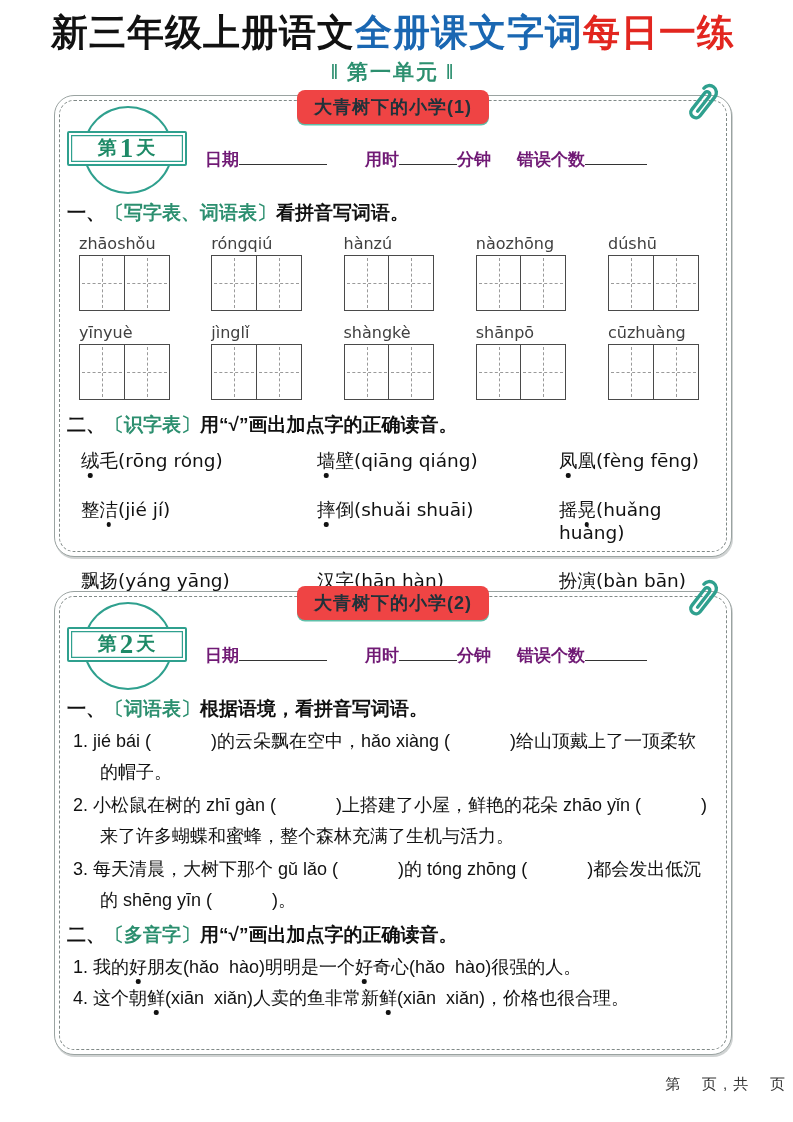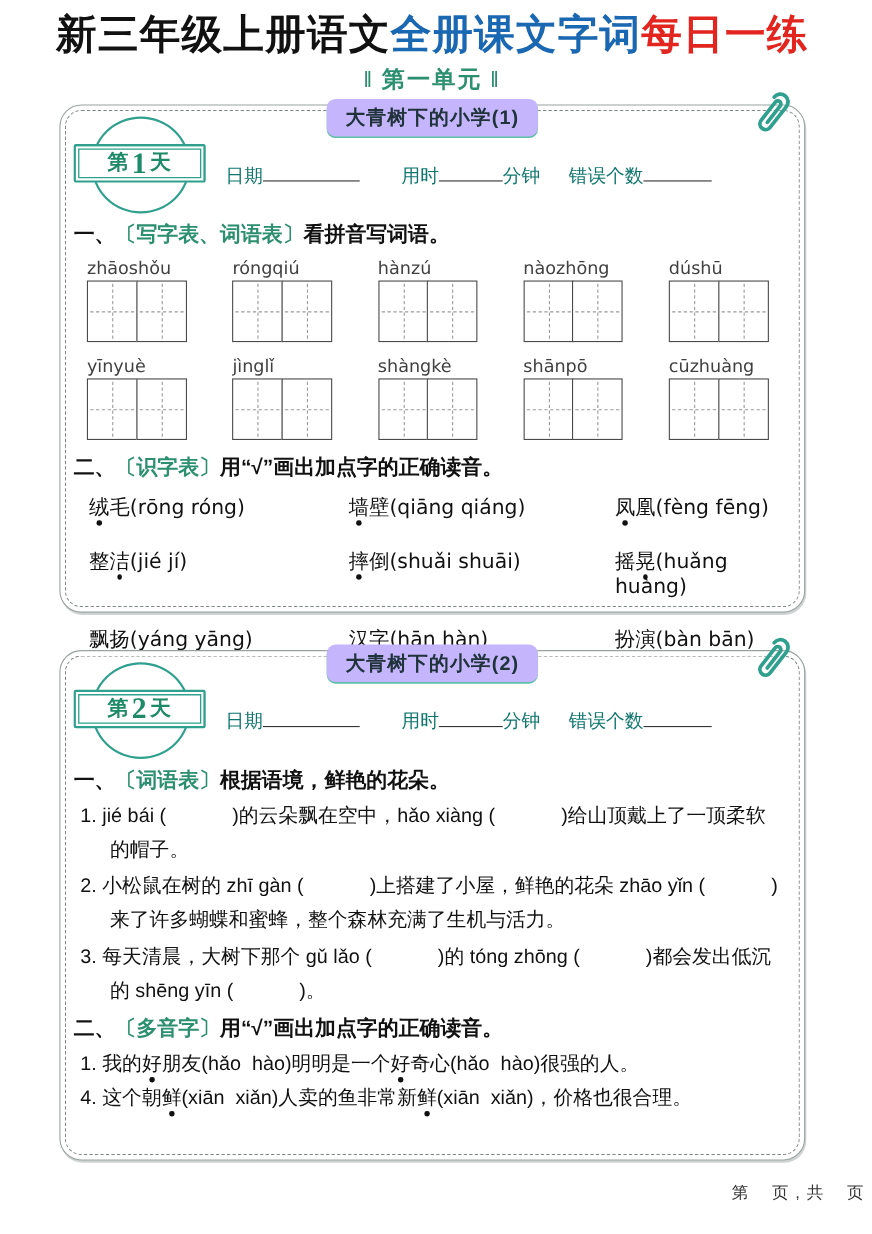--- a/index.html
+++ b/index.html
@@ -50,34 +50,34 @@
     background:#ffffff; border:2.2px solid #2fa08e; border-radius:2px;
     box-shadow: inset 0 0 0 2px #ffffff, inset 0 0 0 3.2px #2fa08e;
     display:flex; align-items:center; justify-content:center;
     color:#1e8a67; font-weight:800; font-size:19px; letter-spacing:1px;
   }
   .day-num { font-family:"Liberation Serif", serif; font-size:27px; line-height:1; margin:0 2px; }
 
   
   .lesson-badge {
     position:absolute; top:-6px; left:50%; transform:translateX(-50%);
-    background:#c4b5fd; color:#20323a;
+    background:#ef4444; color:#20323a;
     font-size:18px; font-weight:600; letter-spacing:1px;
     padding:5px 17px; border-radius:8px; white-space:nowrap;
     box-shadow:0 1.5px 0 #5fbfa9;
     text-align:center;
   }
 
   
   .paperclip { position:absolute; top:-20px; right:12px; transform:rotate(38deg); }
 
   
   .meta-row {
     position:absolute; top:52px; left:150px; right:20px;
-    font-size:17px; font-weight:400; color:#0f766e; white-space:nowrap;
+    font-size:17px; font-weight:700; color:#701a75; white-space:nowrap;
   }
   .uline { display:inline-block; border-bottom:1.7px solid #333; height:15px; }
   .w88{ width:88px; } .w55{ width:58px; } .w60{ width:62px; }
   .sp { display:inline-block; } .sp38{ width:38px; } .sp26{ width:26px; }
 
   
   .card-content { position:absolute; top:92px; left:12px; right:22px;margin-top:12px; }
   .sec-header { font-size:19px; font-weight:800; color:#111; margin-bottom:4px; }
   .sec-tag { color:#2c8f6f; font-weight:600; font-family:"Liberation Serif", serif; }
 
@@ -287,21 +287,21 @@
 
     <div class="lesson-badge">大青树下的小学(2)</div>
 
     <svg class="paperclip" width="34" height="52" viewBox="0 0 17 26">
       <path d="M5 7 a3.5 3.5 0 0 1 7 0 v12 a2.6 2.6 0 0 1 -5.2 0 V8.5 a1.4 1.4 0 0 1 2.8 0 V18" fill="none" stroke="#2fa08e" stroke-width="1.7" stroke-linecap="round" stroke-linejoin="round"></path>
     </svg>
 
     <div class="meta-row"><span>日期</span><span class="uline w88"></span><span class="sp sp38"></span><span>用时</span><span class="uline w55"></span><span>分钟</span><span class="sp sp26"></span><span>错误个数</span><span class="uline w60"></span></div>
 
     <div class="card-content">
-      <div class="sec-header"><span>一、</span><span class="sec-tag">〔词语表〕</span><span>根据语境，鲜艳的花朵。</span></div>
+      <div class="sec-header"><span>一、</span><span class="sec-tag">〔词语表〕</span><span>根据语境，看拼音写词语。</span></div>
 
       <div class="sentences">
           <div class="sentence"><span>1. jié bái (            )的云朵飘在空中，hǎo xiàng (            )给山顶戴上了一顶柔软的帽子。</span></div>
           <div class="sentence"><span>2. 小松鼠在树的 zhī gàn (            )上搭建了小屋，鲜艳的花朵 zhāo yǐn (            )来了许多蝴蝶和蜜蜂，整个森林充满了生机与活力。</span></div>
           <div class="sentence"><span>3. 每天清晨，大树下那个 gǔ lǎo (            )的 tóng zhōng (            )都会发出低沉的 shēng yīn (            )。</span></div>
         </div>
 
       <div class="sec-header" style="margin-top:6px;"><span>二、</span><span class="sec-tag">〔多音字〕</span><span>用“√”画出加点字的正确读音。</span></div>
 
       <div class="sentences sentences-tight">

